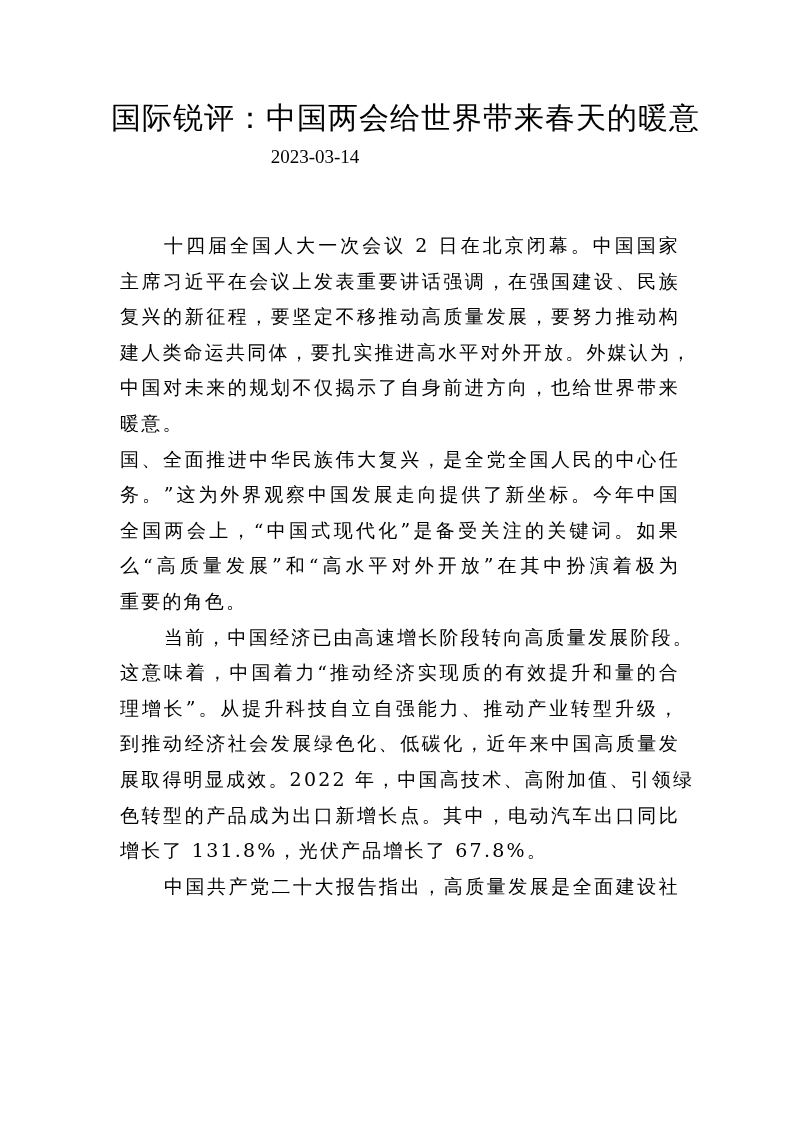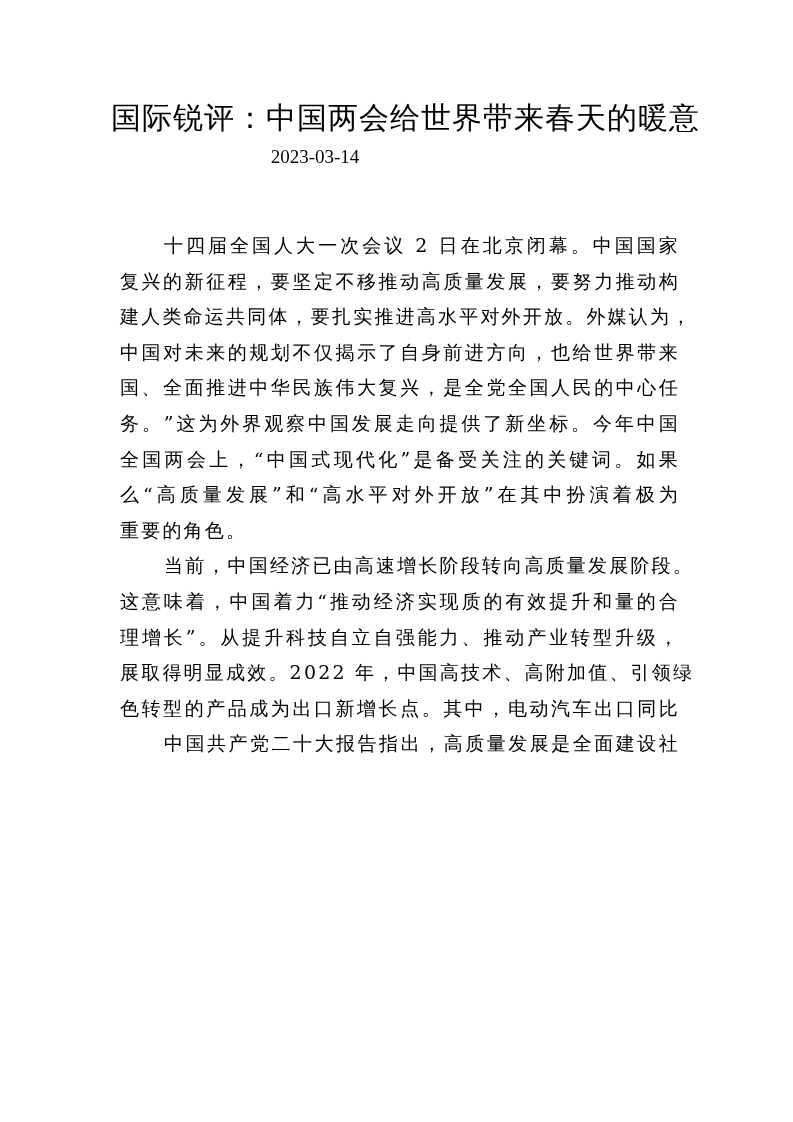--- a/index.html
+++ b/index.html
@@ -34,38 +34,42 @@
 <body>
 
 <div>
   <div class="title">国际锐评：中国两会给世界带来春天的暖意</div>
   <div class="date">2023-03-14</div>
 
   <div class="body">
 
     <div>
       <span class="line indent">十四届全国人大一次会议 2 日在北京闭幕。中国国家</span>
+      <span class="line">主席习近平在会议上发表重要讲话强调，在强国建设、民族</span>
       <span class="line">复兴的新征程，要坚定不移推动高质量发展，要努力推动构</span>
       <span class="line">建人类命运共同体，要扎实推进高水平对外开放。外媒认为，</span>
       <span class="line">中国对未来的规划不仅揭示了自身前进方向，也给世界带来</span>
+      <span class="line last">暖意。</span>
     </div>
 
     <div>
       <span class="line">国、全面推进中华民族伟大复兴，是全党全国人民的中心任</span>
       <span class="line">务。”这为外界观察中国发展走向提供了新坐标。今年中国</span>
       <span class="line">全国两会上，“中国式现代化”是备受关注的关键词。如果</span>
       <span class="line">么“高质量发展”和“高水平对外开放”在其中扮演着极为</span>
       <span class="line last">重要的角色。</span>
     </div>
 
     <div>
       <span class="line indent">当前，中国经济已由高速增长阶段转向高质量发展阶段。</span>
       <span class="line">这意味着，中国着力“推动经济实现质的有效提升和量的合</span>
       <span class="line">理增长”。从提升科技自立自强能力、推动产业转型升级，</span>
+      <span class="line">到推动经济社会发展绿色化、低碳化，近年来中国高质量发</span>
       <span class="line">展取得明显成效。2022 年，中国高技术、高附加值、引领绿</span>
       <span class="line">色转型的产品成为出口新增长点。其中，电动汽车出口同比</span>
+      <span class="line last">增长了 131.8%，光伏产品增长了 67.8%。</span>
     </div>
 
     <div>
       <span class="line indent">中国共产党二十大报告指出，高质量发展是全面建设社</span>
     </div>
   </div>
 </div>
 
 </body></html>

